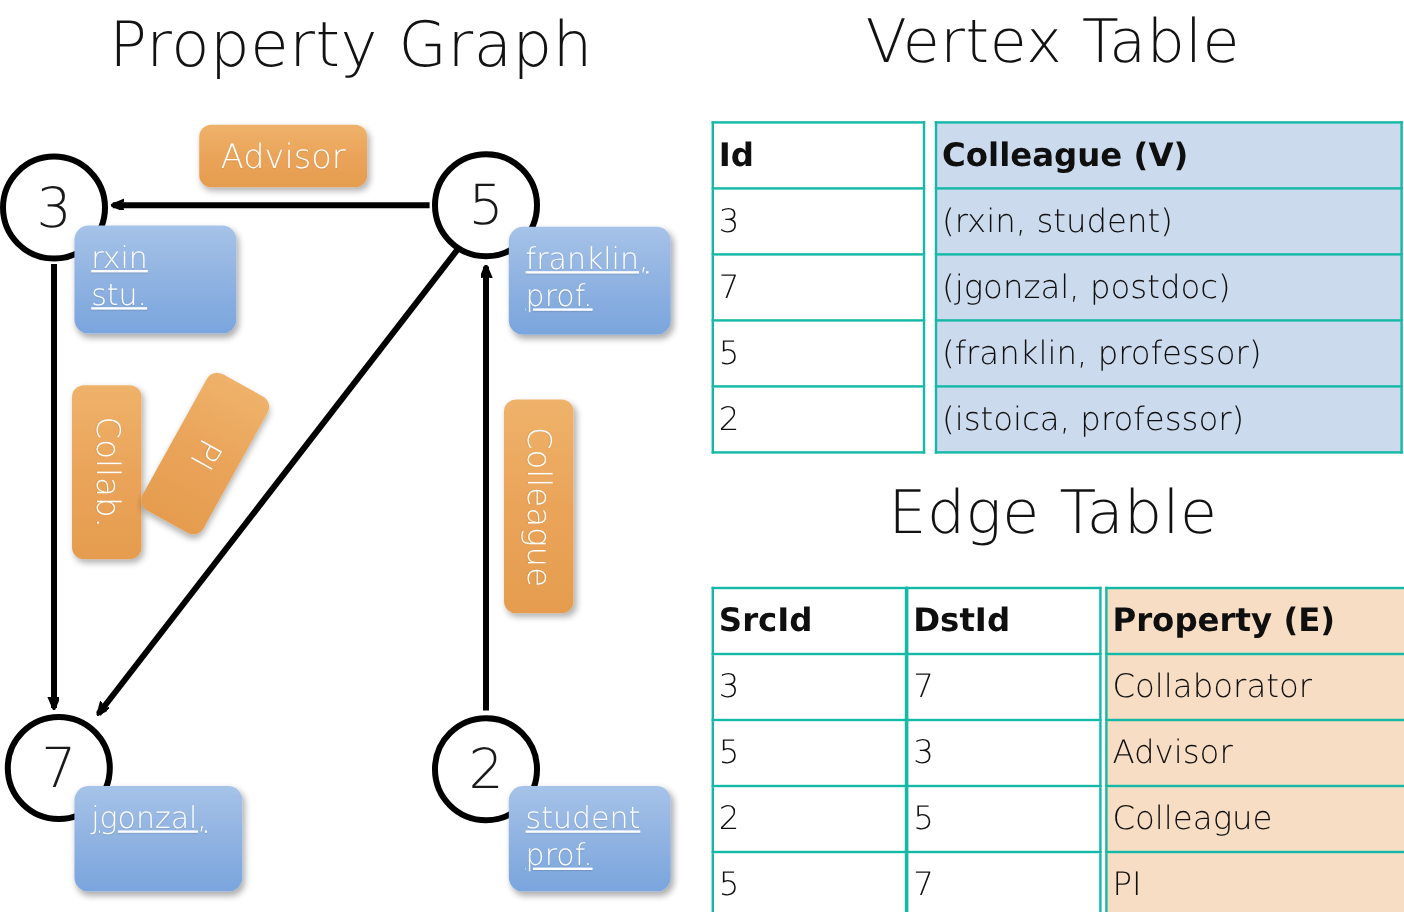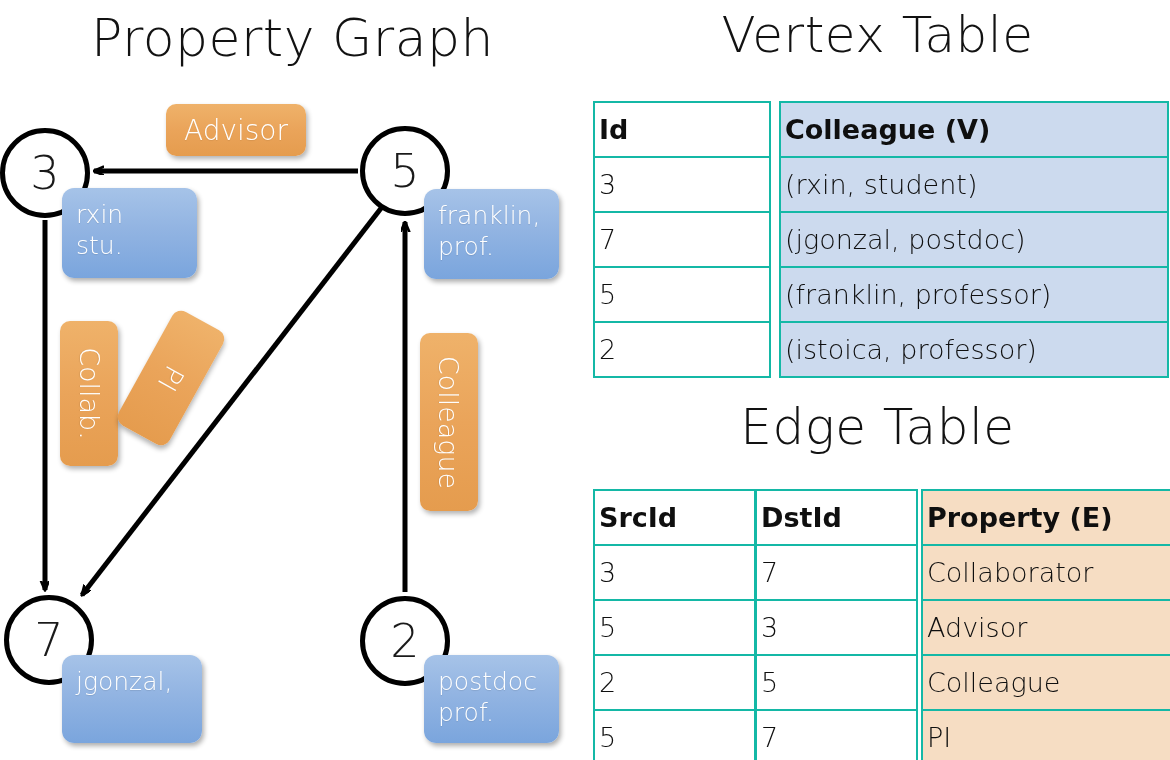--- a/index.html
+++ b/index.html
@@ -90,20 +90,21 @@
     box-shadow: 2px 3px 5px rgba(0,0,0,0.32);
     color: #ffffff;
     font-family: "DejaVu Sans", sans-serif;
     font-weight: 300;
     font-size: 25px;
     line-height: 1.25;
     padding: 11px 0 0 14px;
     box-sizing: border-box;
     z-index: 4;
     text-shadow: 0 1px 1px rgba(0,0,0,0.10);
+    text-decoration: underline;
   }
   #prop-rxin     { left: 62px;  top: 188px; width: 135px; height: 90px; }
   #prop-franklin { left: 424px; top: 189px; width: 135px; height: 90px; }
   #prop-jgonzal  { left: 62px;  top: 655px; width: 140px; height: 88px; }
   #prop-istoica  { left: 424px; top: 655px; width: 135px; height: 88px; }
 
   
   .edge-label {
     position: absolute;
     border-radius: 10px;
@@ -219,21 +220,21 @@
     <div>stu.</div>
   </div>
   <div class="prop-box" id="prop-franklin">
     <div>franklin,</div>
     <div>prof.</div>
   </div>
   <div class="prop-box" id="prop-jgonzal">
     <div>jgonzal,</div>
   </div>
   <div class="prop-box" id="prop-istoica">
-    <div>postdoc</div>
+    <div>student</div>
     <div>prof.</div>
   </div>
 
   <div class="edge-label" id="label-advisor">
     <span class="htext">Advisor</span>
   </div>
   <div class="edge-label" id="label-collab">
     <span class="vtext">Collab.</span>
   </div>
   <div class="edge-label" id="label-pi">

